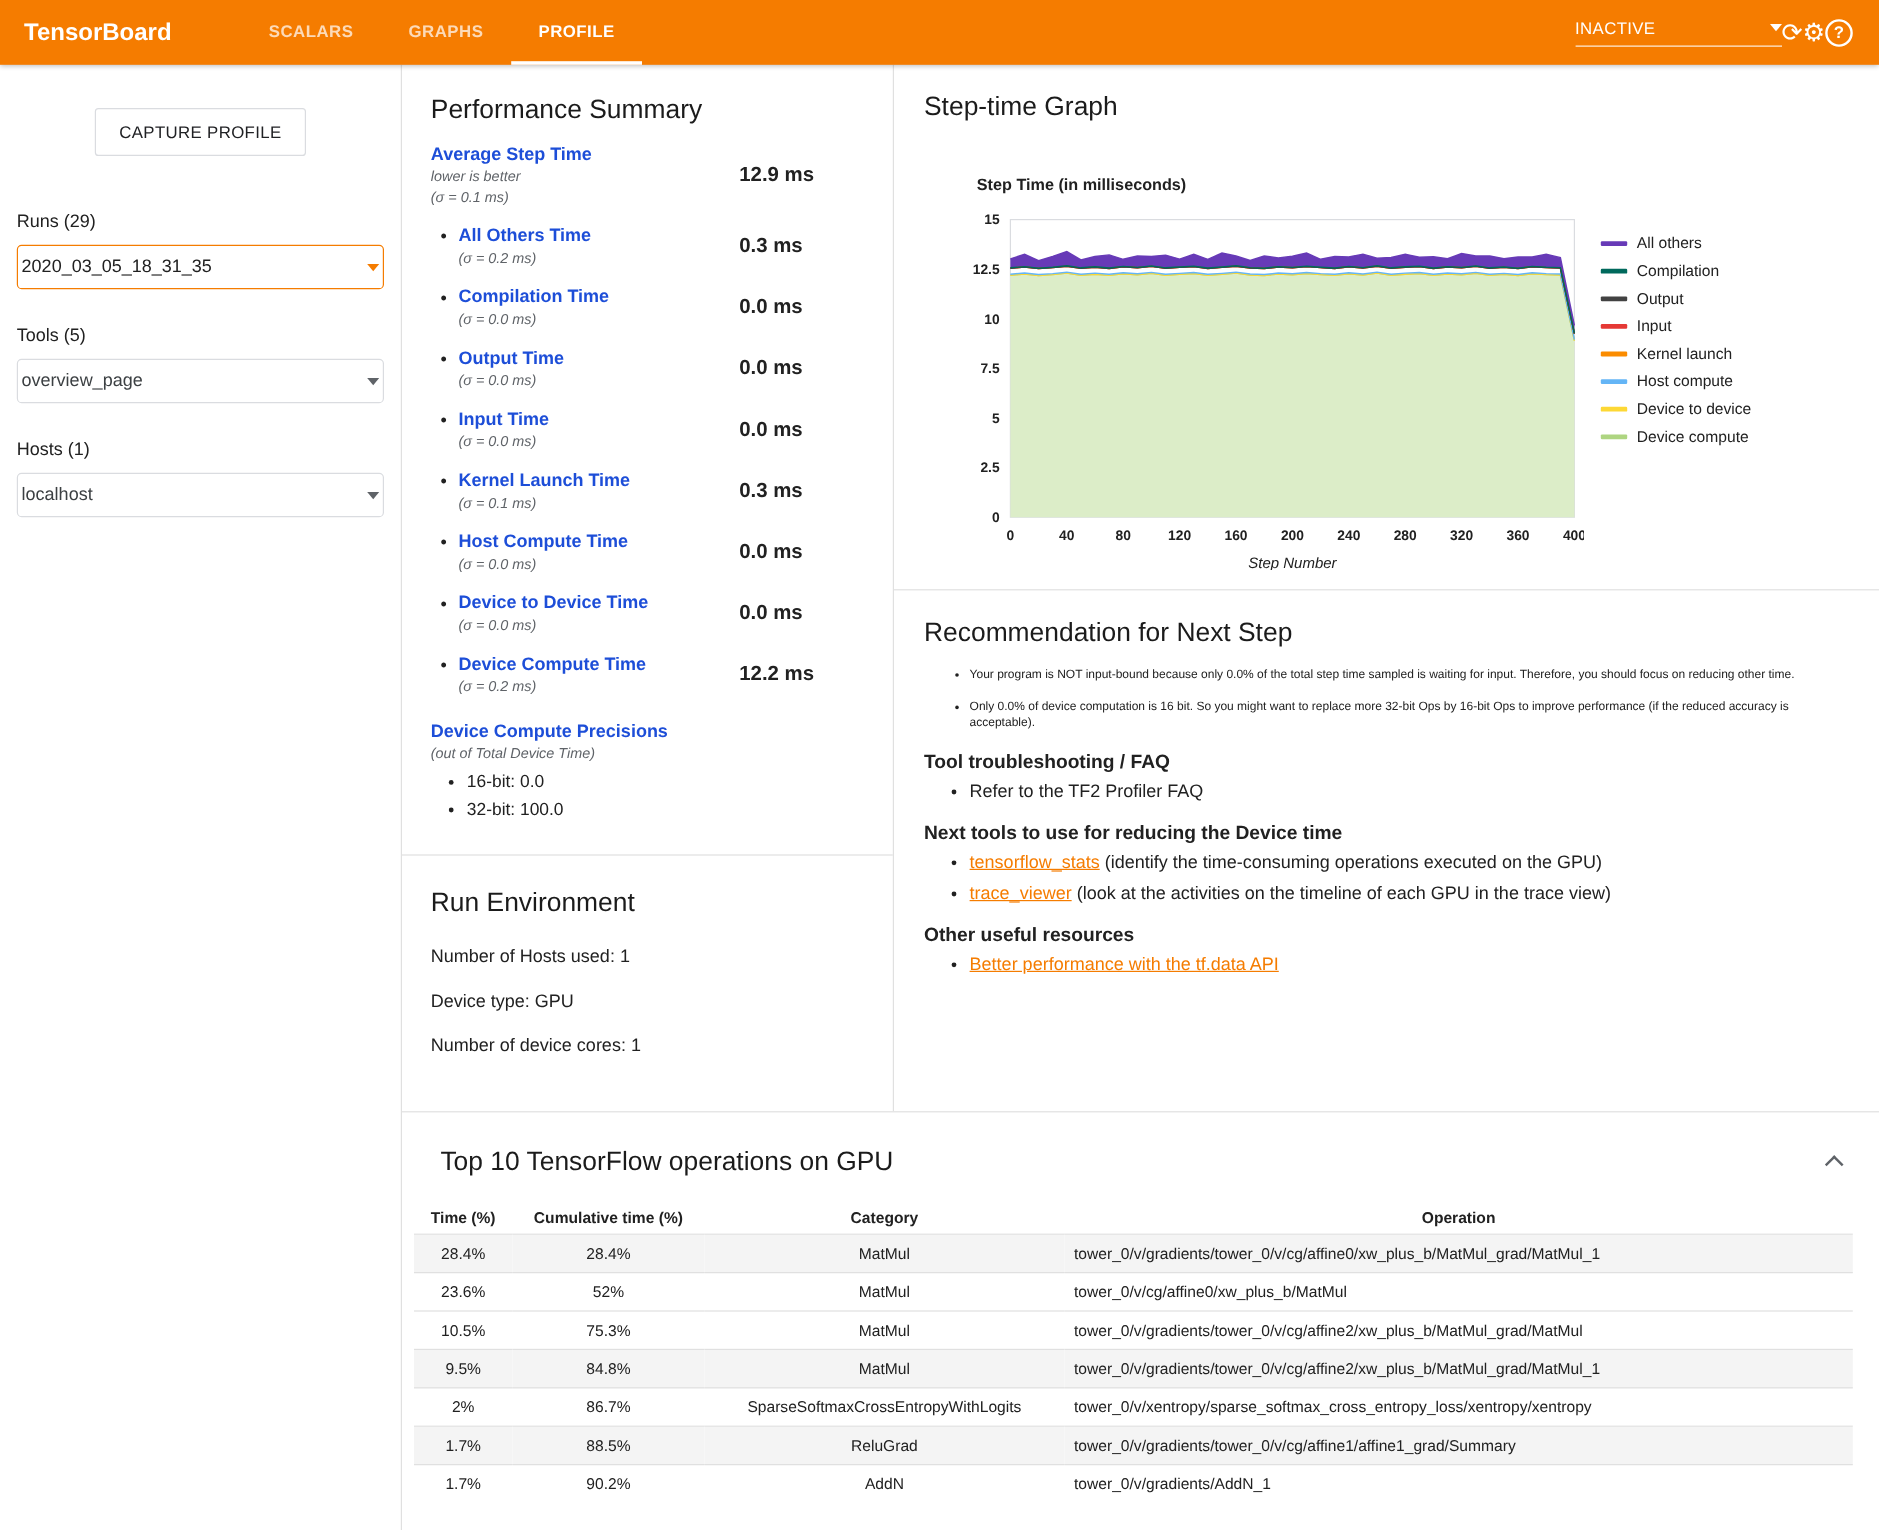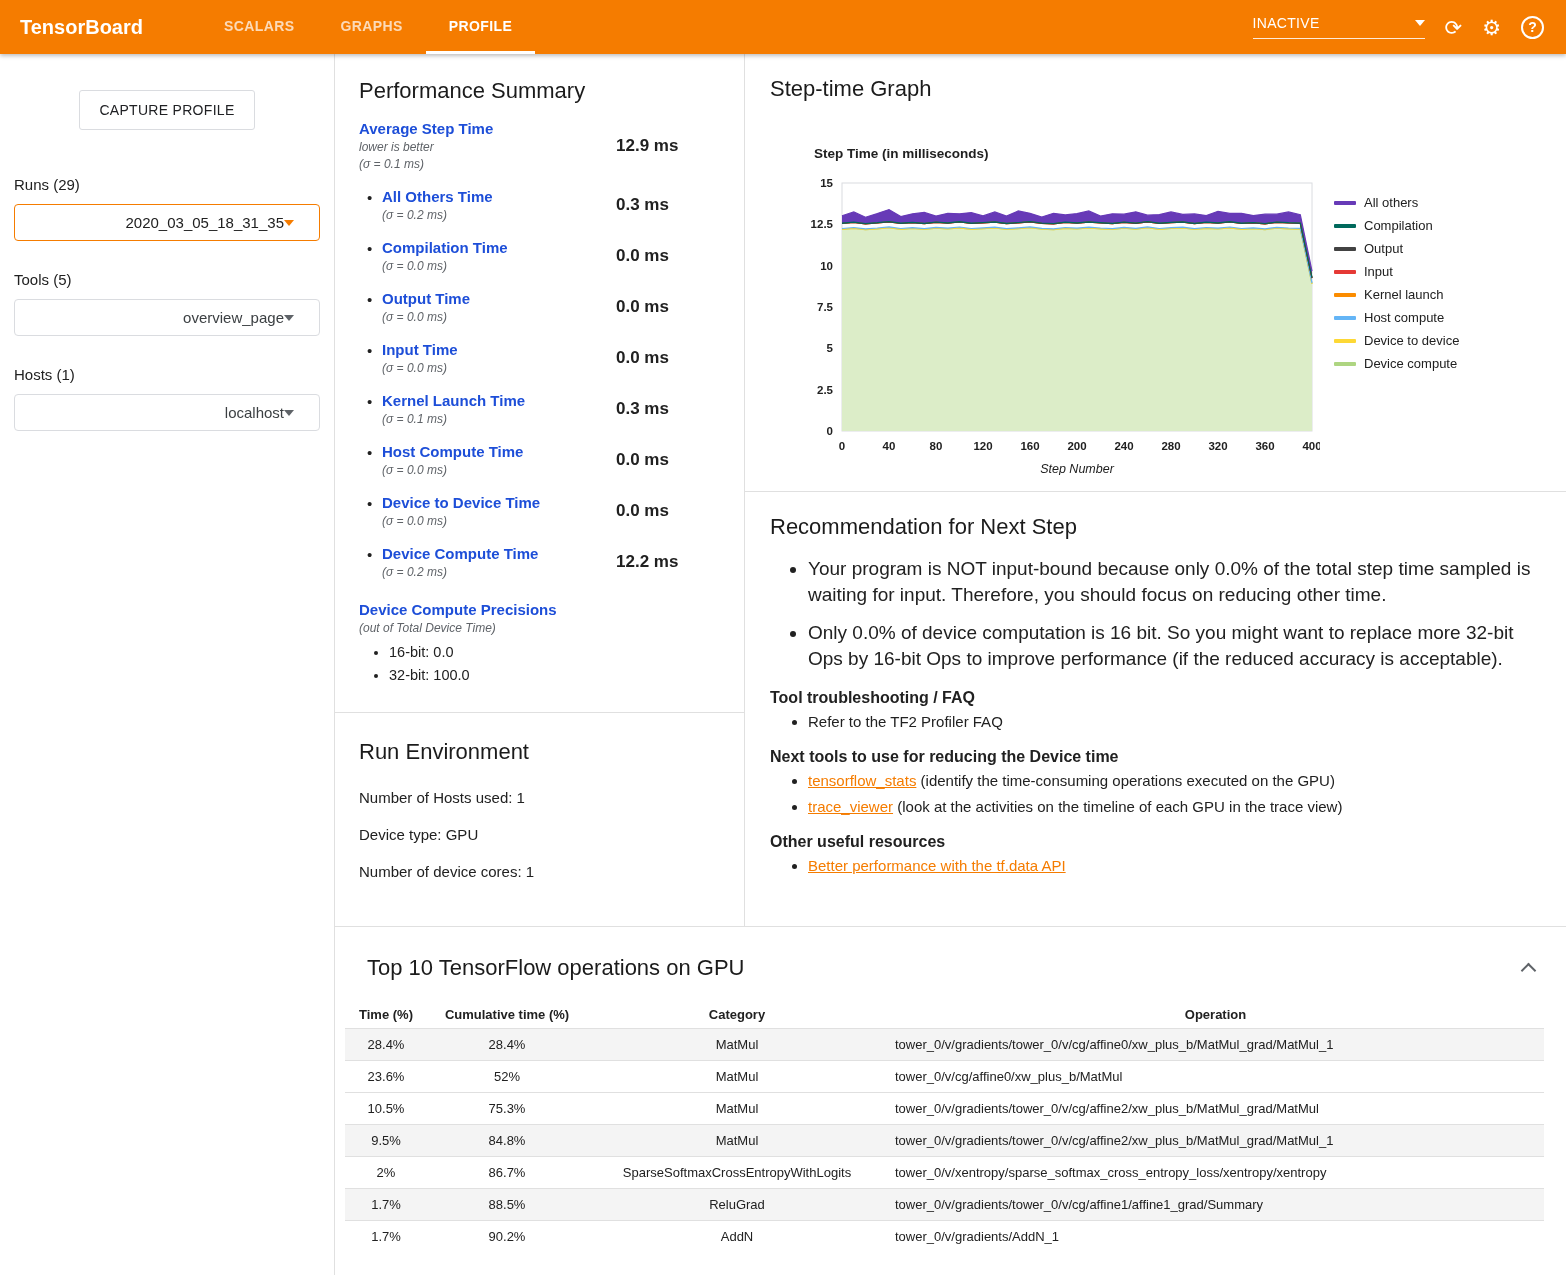--- a/index.html
+++ b/index.html
@@ -7,21 +7,21 @@
   body{font-family:"Liberation Sans",sans-serif;color:#212121;width:1566px}
 
   
   .topbar{height:54px;background:#f57c00;display:flex;align-items:center;color:#fff;
           padding:0 22px 0 20px;box-shadow:0 2px 4px rgba(0,0,0,.25);position:relative;z-index:5}
   .brand{font-size:20px;font-weight:bold;margin-right:58px}
   .tabs{display:flex;align-self:stretch}
   .tab{display:flex;align-items:center;padding:0 23px;font-size:14px;font-weight:bold;
        letter-spacing:.4px;color:rgba(255,255,255,.72);cursor:pointer;border-bottom:3px solid transparent}
   .tab.active{color:#fff;border-bottom-color:#fff}
-  .topbar-right{margin-left:auto;display:flex;align-items:center;gap:20px}
+  .topbar-right{margin-left:auto;display:flex;align-items:center;}
   .status-select{width:172px;border-bottom:1px solid rgba(255,255,255,.85);display:flex;
                  justify-content:space-between;align-items:center;padding-bottom:7px;
                  font-size:14px;letter-spacing:.3px;cursor:pointer}
   .caret{width:0;height:0;border-left:5px solid transparent;border-right:5px solid transparent;
          border-top:6px solid currentColor;display:inline-block}
   .caret-white{color:#fff}
   .caret-orange{color:#f57c00}
   .caret-gray{color:#5f6368}
   .icon-btn{font-size:21px;line-height:1;cursor:pointer}
   .icon-btn.help{width:23px;height:23px;border:2px solid #fff;border-radius:50%;
@@ -35,21 +35,21 @@
   .perf-col{width:410px;flex-shrink:0;border-right:1px solid #e0e0e0;display:flex;flex-direction:column}
   .right-col{flex:1;display:flex;flex-direction:column}
   h2.sec{font-size:22px;font-weight:400;color:#1b1b1b}
 
   
   .capture-btn{display:block;margin:12px auto 46px;padding:11px 19px;background:#fff;
                border:1px solid #dadce0;border-radius:3px;font-size:14px;letter-spacing:.3px;
                color:#202124;cursor:pointer;font-family:inherit}
   .field-label{font-size:15px;margin:0 0 11px;color:#212121}
   .select{height:37px;border:1px solid #dadce0;border-radius:4px;display:flex;align-items:center;
-          justify-content:flex-end;padding:0 25px;font-size:15px;color:#3c4043;
+          justify-content:space-between;padding:0 3px;font-size:15px;color:#3c4043;
           cursor:pointer;margin-bottom:30px;background:#fff}
   .select-active{border-color:#f57c00;color:#212121}
 
   
   .perf-summary{padding:24px 22px 22px 24px;border-bottom:1px solid #e0e0e0}
   .perf-summary h2{margin-bottom:16px}
   .metric-row{display:flex;align-items:center;margin-bottom:17px}
   .metric-row.indent{padding-left:8px}
   .bullet{width:15px;flex-shrink:0;font-size:15px;align-self:flex-start;margin-top:1px}
   .metric-left{flex:1}
@@ -73,21 +73,21 @@
   .tick{font-size:11.5px;font-weight:bold;fill:#212121;font-family:"Liberation Sans",sans-serif}
   .xlabel{font-size:12.5px;font-style:italic;fill:#212121;font-family:"Liberation Sans",sans-serif}
   .legend{margin-left:14px;margin-top:26px}
   .legend-row{display:flex;align-items:center;margin-bottom:8px}
   .swatch{width:22px;height:4px;margin-right:8px;flex-shrink:0;border-radius:1px}
   .legend-label{font-size:13px;color:#212121}
 
   
   .recommend-block{padding:22px 34px 34px 25px}
   .recommend-block h2{margin-bottom:16px}
-  .rec-bullets{list-style:disc;padding-left:38px;font-size:19px}
+  .rec-bullets{list-style:disc;padding-left:38px;font-size:10px}
   .rec-bullets li{margin-bottom:13px;line-height:1.35;max-width:760px}
   .rec-heading{font-weight:bold;font-size:16px;margin:17px 0 5px}
   .rec-list{list-style:disc;padding-left:38px;font-size:15px}
   .rec-list li{margin-bottom:6px;line-height:1.3}
   .rec-link{color:#f57c00;text-decoration:underline;cursor:pointer}
 
   
   .bottom{border-top:1px solid #e0e0e0}
   .bottom-head{display:flex;justify-content:space-between;align-items:center;padding:28px 32px 20px 32px}
   .chev-up{width:11px;height:11px;border-top:2px solid #5f6368;border-right:2px solid #5f6368;

